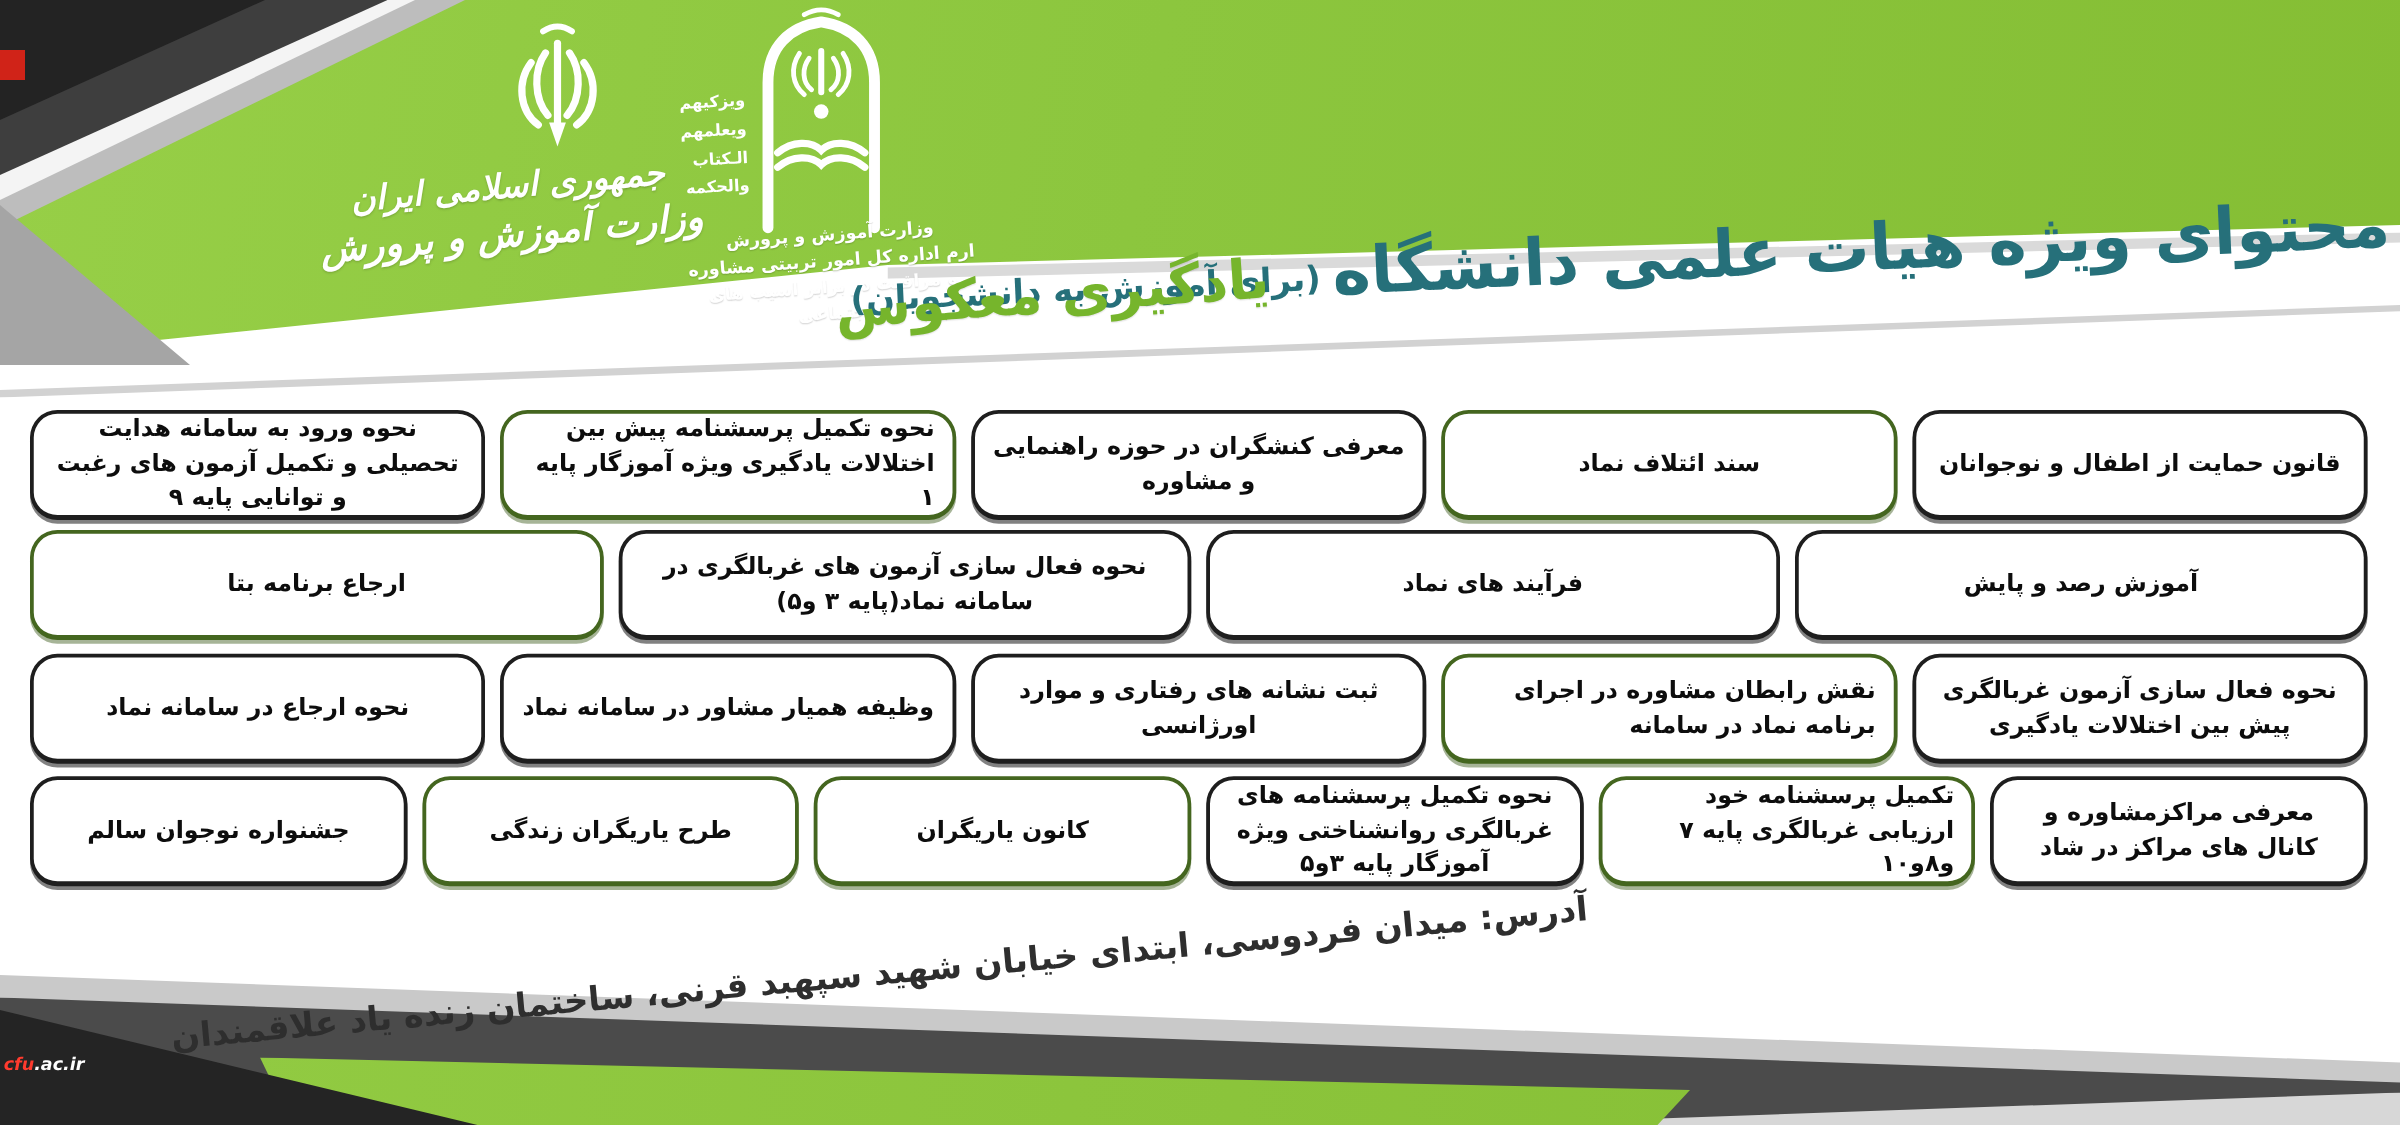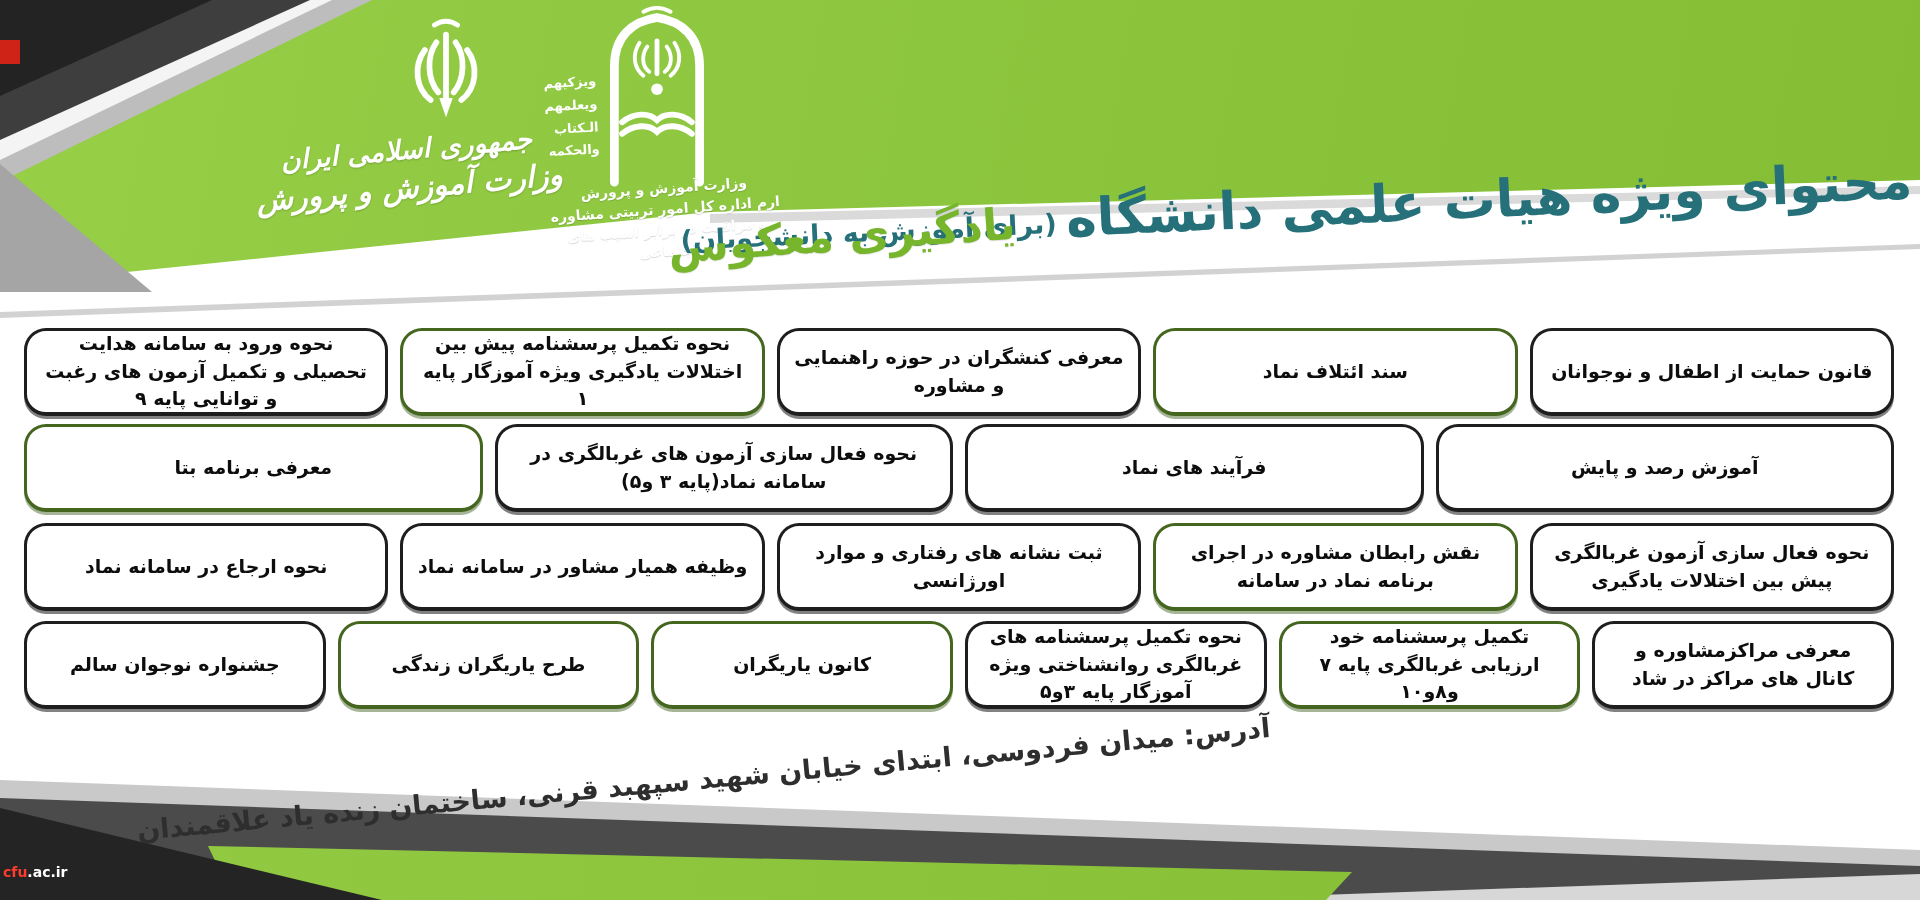--- a/index.html
+++ b/index.html
@@ -49,26 +49,26 @@
     font-size:44px;font-weight:bold;transform:rotate(-4deg);transform-origin:left center;
     text-shadow:0 1px 1px rgba(0,0,0,.1);}
   
   .grid-row{position:absolute;left:24px;right:26px;height:88px;display:flex;gap:12px;direction:rtl;}
   .row1{top:328px}.row2{top:424px}.row3{top:523px}.row4{top:621px}
   .btn{
     flex:1;background:#fff;border:3px solid #1e1e1e;border-bottom-width:4px;border-radius:22px;
     display:flex;align-items:center;justify-content:center;text-align:center;direction:rtl;
     font-size:19px;font-weight:bold;color:#0d0d0d;line-height:1.45;padding:3px 14px;cursor:pointer;
     box-shadow:0 3px 0 rgba(25,25,25,.55);}
-  .btn.b-green{border-color:#44661f;box-shadow:0 3px 0 rgba(58,88,24,.45);}
+  .btn.b-green{border-color:#44661f;box-shadow:0 3px 0 rgba(58,88,24,.45);text-align:right;}
   
   .address{
     position:absolute;left:430px;top:712px;width:840px;direction:rtl;text-align:right;white-space:nowrap;
     color:#2e2e2e;font-size:27px;font-weight:bold;transform:rotate(-5.2deg);transform-origin:right center;}
-  .watermark{position:absolute;left:3px;top:844px;font-size:14px;font-weight:bold;z-index:9;margin-top:20px;}
+  .watermark{position:absolute;left:3px;top:844px;font-size:14px;font-weight:bold;font-style:italic;z-index:9;}
   .watermark .pre{color:#ff3b2e;}
   .watermark .suf{color:#ffffff;}
   svg .st{stroke:#fff;fill:none;stroke-linecap:round;}
 </style>
 </head>
 <body>
 
 <div class="layer band-green"></div>
 <div class="layer band-shadow"></div>
 <div class="layer sheet-line"></div>
@@ -138,21 +138,21 @@
   <div class="btn b-green">سند ائتلاف نماد</div>
   <div class="btn b-black">معرفی کنشگران در حوزه راهنمایی و مشاوره</div>
   <div class="btn b-green">نحوه تکمیل پرسشنامه پیش بین اختلالات یادگیری ویژه آموزگار پایه ۱</div>
   <div class="btn b-black">نحوه ورود به سامانه هدایت تحصیلی و تکمیل آزمون های رغبت و توانایی پایه ۹</div>
 </div>
 
 <div class="grid-row row2">
   <div class="btn b-black">آموزش رصد و پایش</div>
   <div class="btn b-black">فرآیند های نماد</div>
   <div class="btn b-black">نحوه فعال سازی آزمون های غربالگری در سامانه نماد(پایه ۳ و۵)</div>
-  <div class="btn b-green">معرفی برنامه بتا</div>
+  <div class="btn b-green">ارجاع برنامه بتا</div>
 </div>
 
 <div class="grid-row row3">
   <div class="btn b-black">نحوه فعال سازی آزمون غربالگری پیش بین اختلالات یادگیری</div>
   <div class="btn b-green">نقش رابطان مشاوره در اجرای برنامه نماد در سامانه</div>
   <div class="btn b-black">ثبت نشانه های رفتاری و موارد اورژانسی</div>
   <div class="btn b-black">وظیفه همیار مشاور در سامانه نماد</div>
   <div class="btn b-black">نحوه ارجاع در سامانه نماد</div>
 </div>
 

